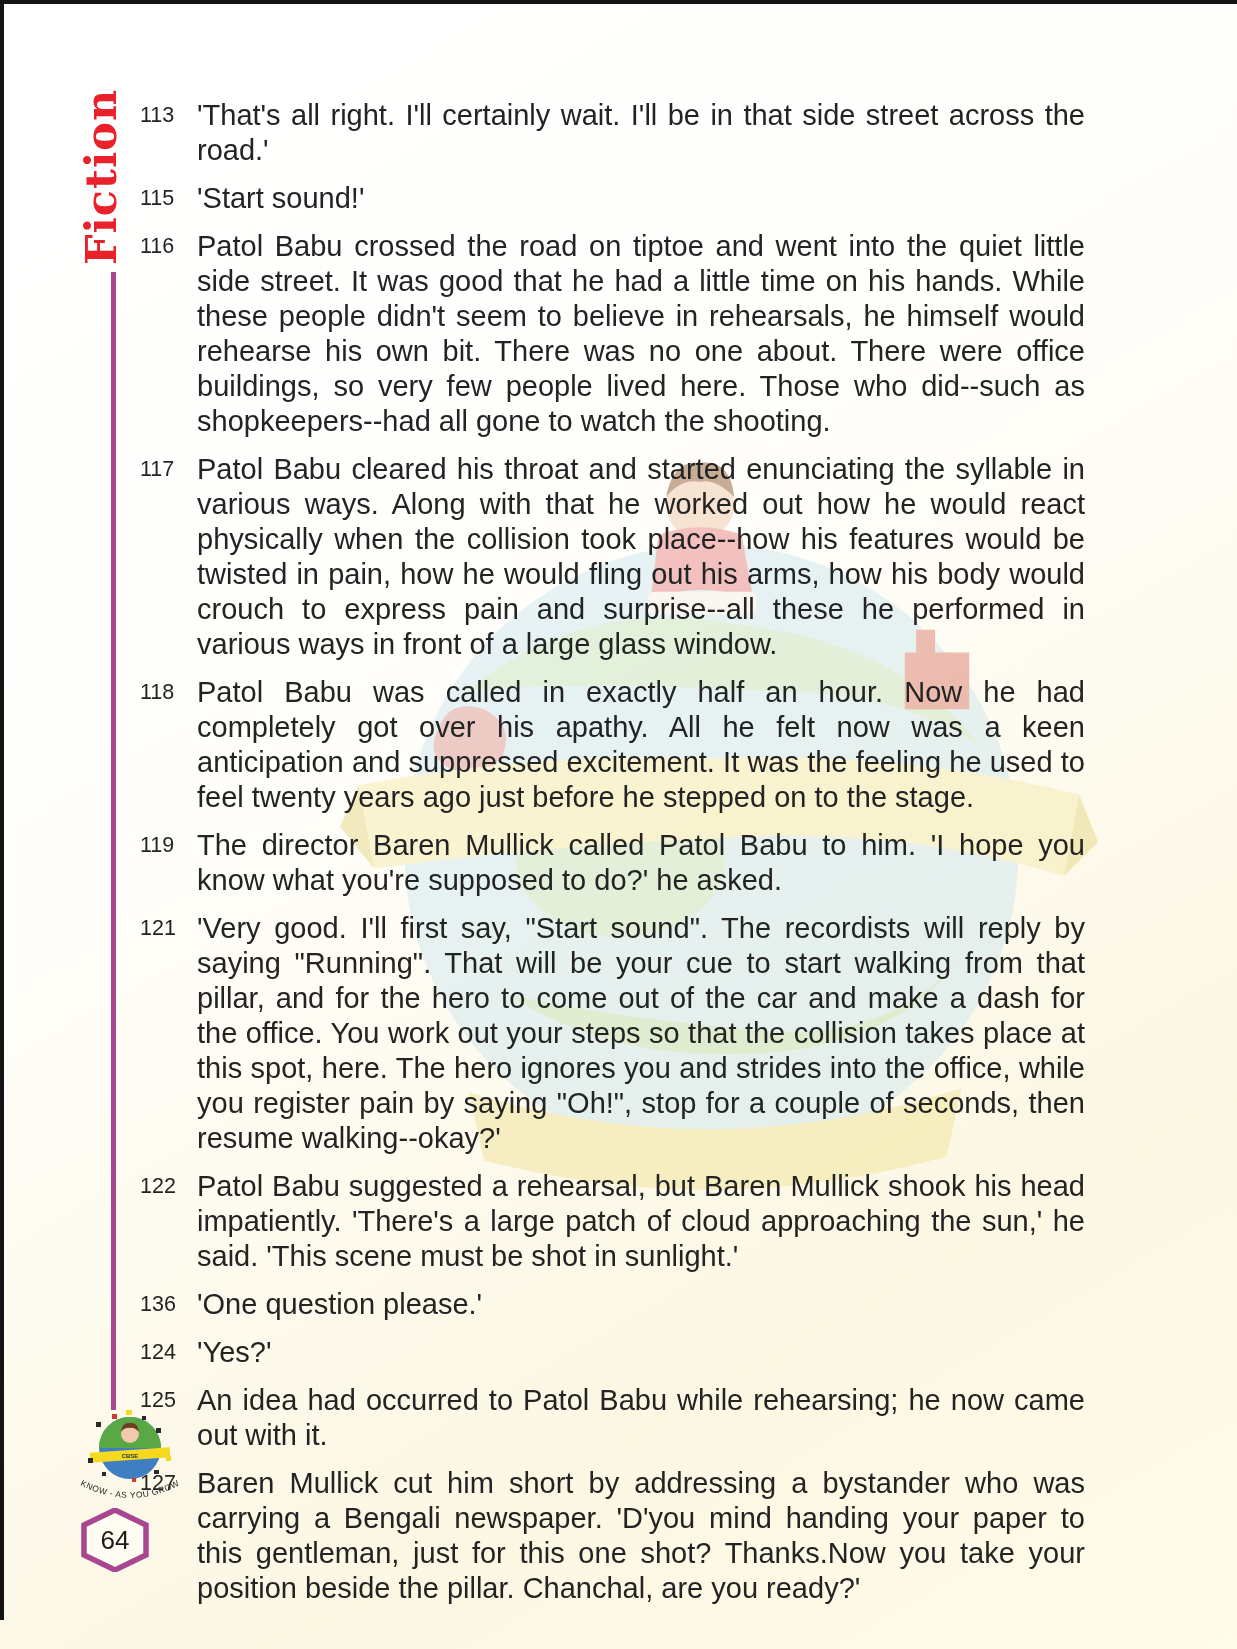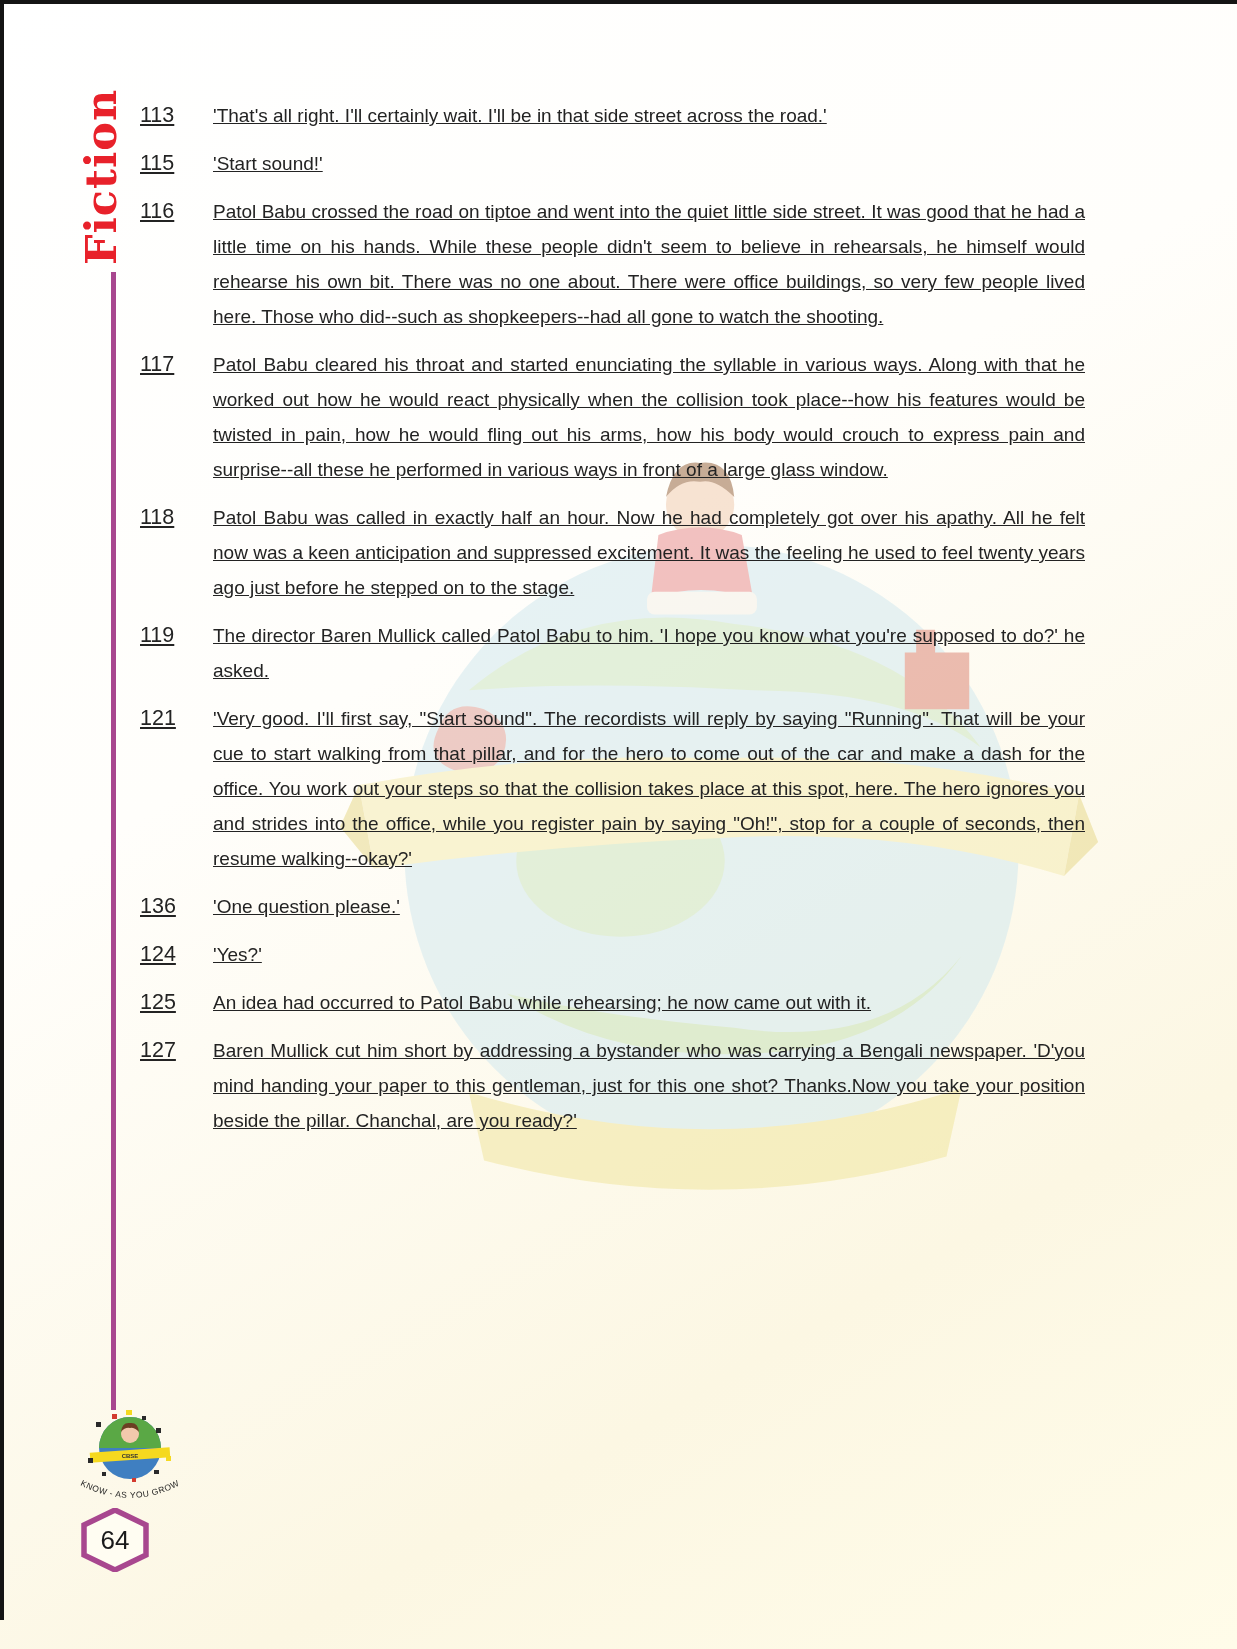--- a/index.html
+++ b/index.html
@@ -19,23 +19,23 @@
     writing-mode:vertical-rl;transform:rotate(180deg);
     font-family:"DejaVu Serif", serif;
     font-weight:bold;font-size:43px;letter-spacing:1px;
     color:#e8212a;line-height:1;
   }
   .vline{position:absolute;left:111px;top:272px;width:5px;height:1138px;background:#a8478f;}
 
   .watermark{position:absolute;left:335px;top:425px;width:770px;height:815px;opacity:.55;pointer-events:none;}
 
   .content{position:absolute;left:140px;top:98px;width:945px;}
-  .para{display:flex;align-items:flex-start;margin-bottom:13px;text-decoration:underline;}
+  .para{display:flex;align-items:flex-start;margin-bottom:13px;}
   .para-num{flex:0 0 46px;font-size:21.5px;line-height:35px;}
-  .para-text{flex:1;margin-left:27px;font-size:19px;line-height:35px;text-align:justify;}
+  .para-text{flex:1;margin-left:11px;font-size:29px;line-height:35px;text-align:justify;}
 
   .logo-small{position:absolute;left:72px;top:1408px;width:116px;height:112px;}
   .hexagon{position:absolute;left:80px;top:1508px;width:70px;height:64px;}
   .hexagon text{font-family:"Liberation Sans", sans-serif;}
 </style>
 </head>
 <body>
 
 <div class="frame-top"></div>
 <div class="frame-left"></div>
@@ -91,20 +91,24 @@
   </div>
     <div class="para">
     <div class="para-num">119</div>
     <div class="para-text">The director Baren Mullick called Patol Babu to him. 'I hope you know what you're supposed to do?' he asked.</div>
   </div>
     <div class="para">
     <div class="para-num">121</div>
     <div class="para-text">'Very good. I'll first say, "Start sound". The recordists will reply by saying "Running". That will be your cue to start walking from that pillar, and for the hero to come out of the car and make a dash for the office. You work out your steps so that the collision takes place at this spot, here. The hero ignores you and strides into the office, while you register pain by saying "Oh!", stop for a couple of seconds, then resume walking--okay?'</div>
   </div>
     <div class="para">
+    <div class="para-num">122</div>
+    <div class="para-text">Patol Babu suggested a rehearsal, but Baren Mullick shook his head impatiently. 'There's a large patch of cloud approaching the sun,' he said. 'This scene must be shot in sunlight.'</div>
+  </div>
+    <div class="para">
     <div class="para-num">136</div>
     <div class="para-text">'One question please.'</div>
   </div>
     <div class="para">
     <div class="para-num">124</div>
     <div class="para-text">'Yes?'</div>
   </div>
     <div class="para">
     <div class="para-num">125</div>
     <div class="para-text">An idea had occurred to Patol Babu while rehearsing; he now came out with it.</div>

